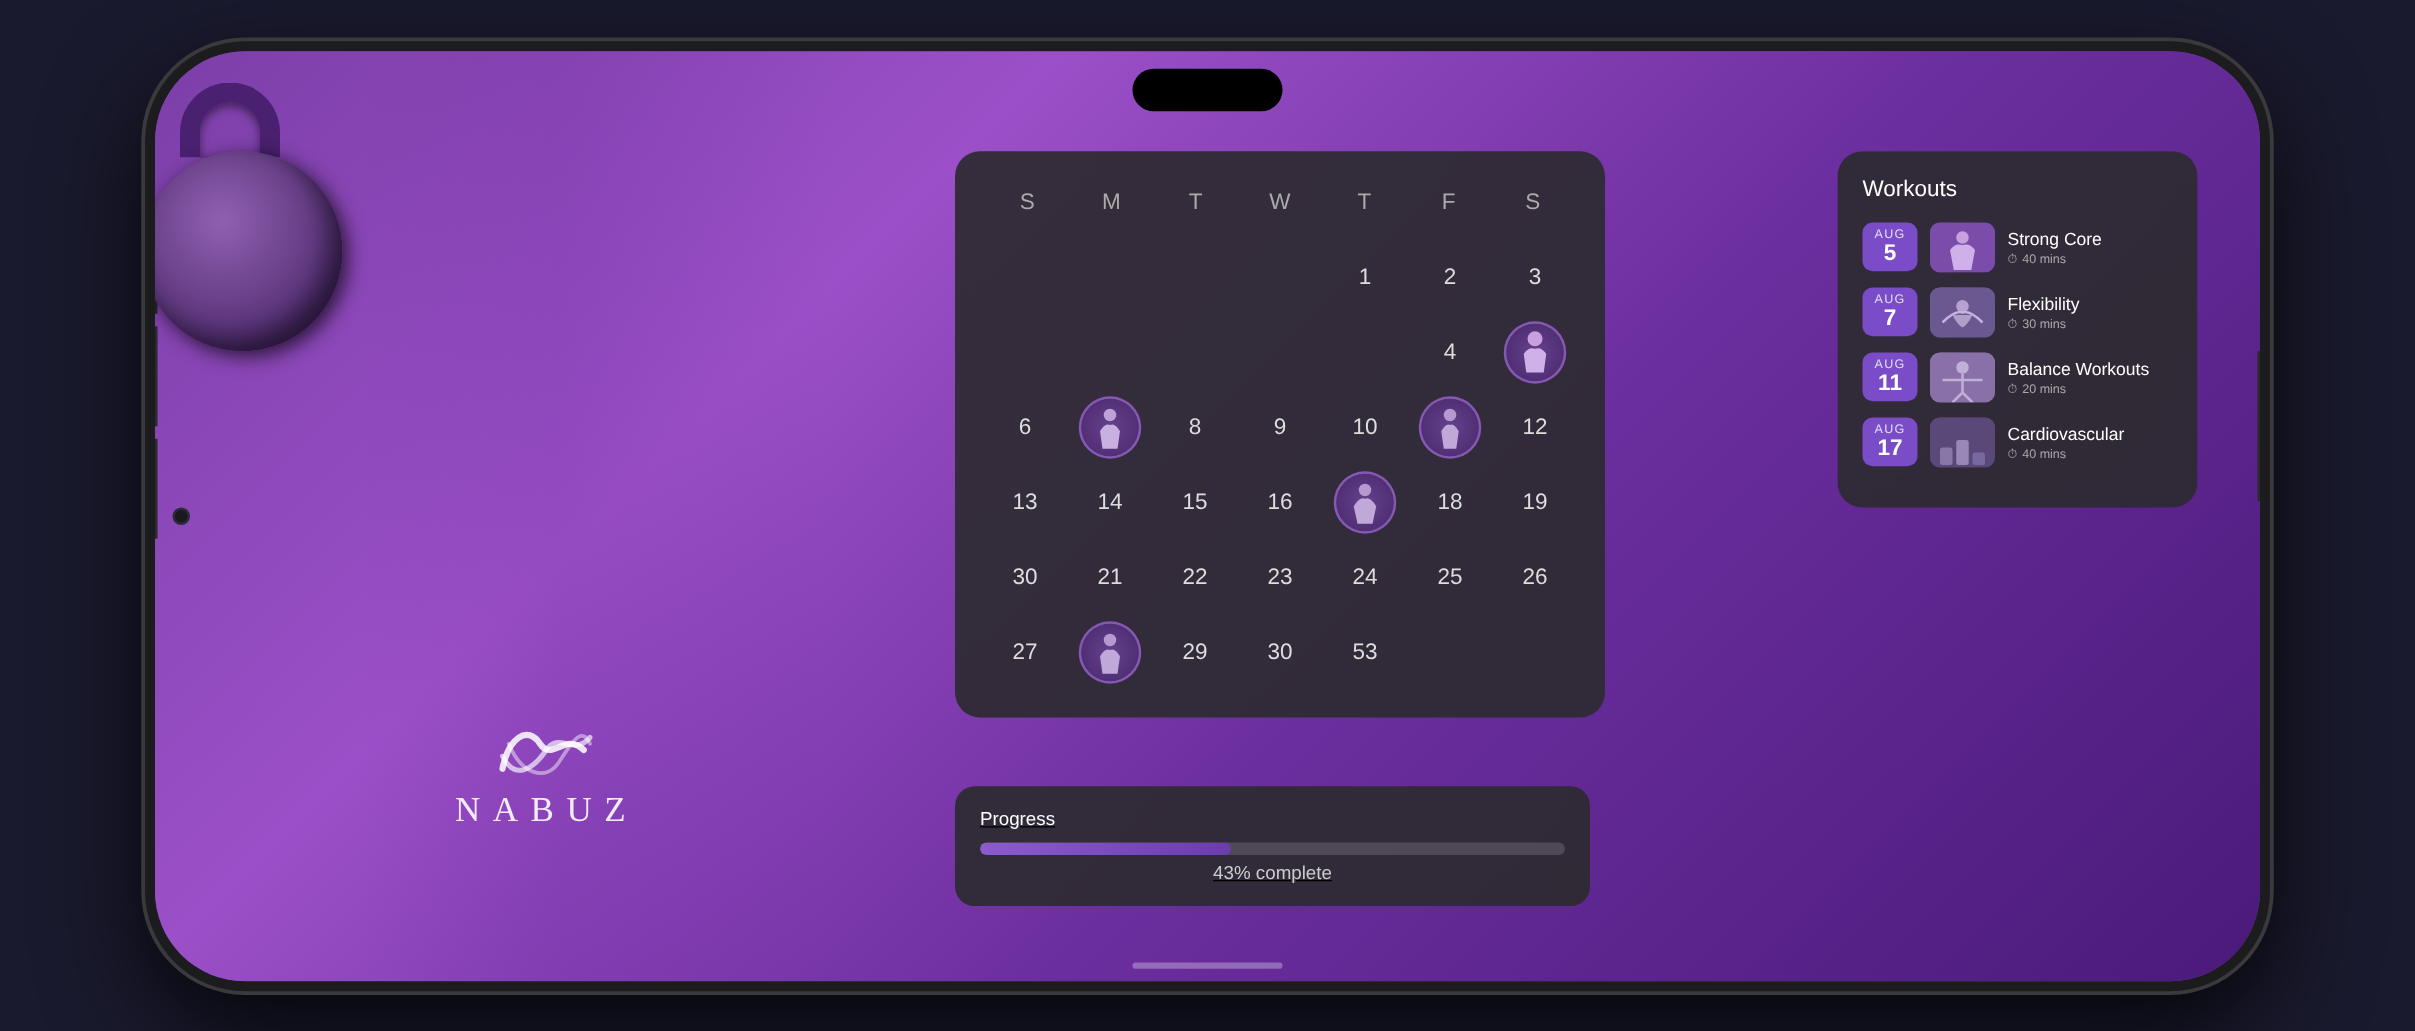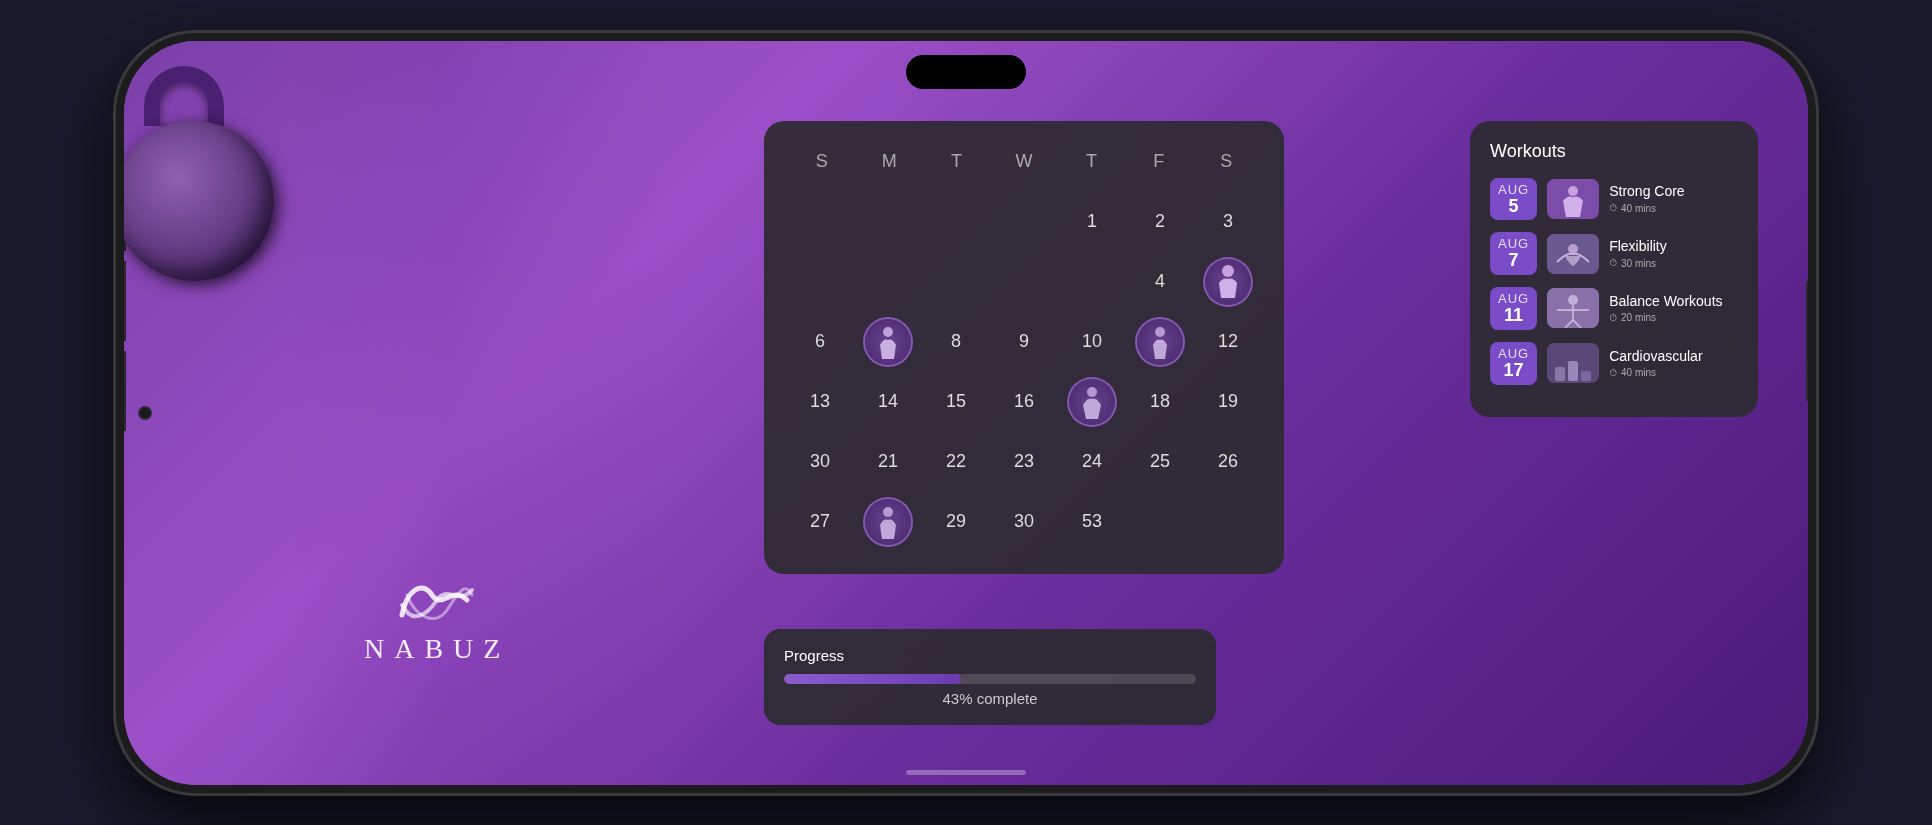--- a/index.html
+++ b/index.html
@@ -263,21 +263,21 @@
       display: flex;
       flex-direction: column;
       align-items: center;
       justify-content: center;
       background: #7b4cc8;
       border-radius: 8px;
       min-width: 44px;
       padding: 4px 8px;
     }
     .workout-date-month {
-      font-size: 13px;
+      font-size: 10px;
       color: rgba(255,255,255,0.8);
       text-transform: uppercase;
       letter-spacing: 1px;
     }
     .workout-date-day {
       font-size: 18px;
       color: #fff;
       font-weight: 600;
       line-height: 1.1;
     }
@@ -337,25 +337,26 @@
     .workout-duration {
       color: #aaa;
       font-size: 10px;
     }
 
     
     .progress-panel {
       position: absolute;
       bottom: 60px;
       left: 640px;
-      width: 452px;
+      width: 508px;
       background: rgba(45, 42, 48, 0.92);
       border-radius: 16px;
       padding: 18px 20px;
       backdrop-filter: blur(10px);
+      text-decoration: underline;
     }
 
     .progress-title {
       color: #fff;
       font-size: 15px;
       font-weight: 500;
       margin-bottom: 10px;
     }
 
     .progress-bar-bg {

